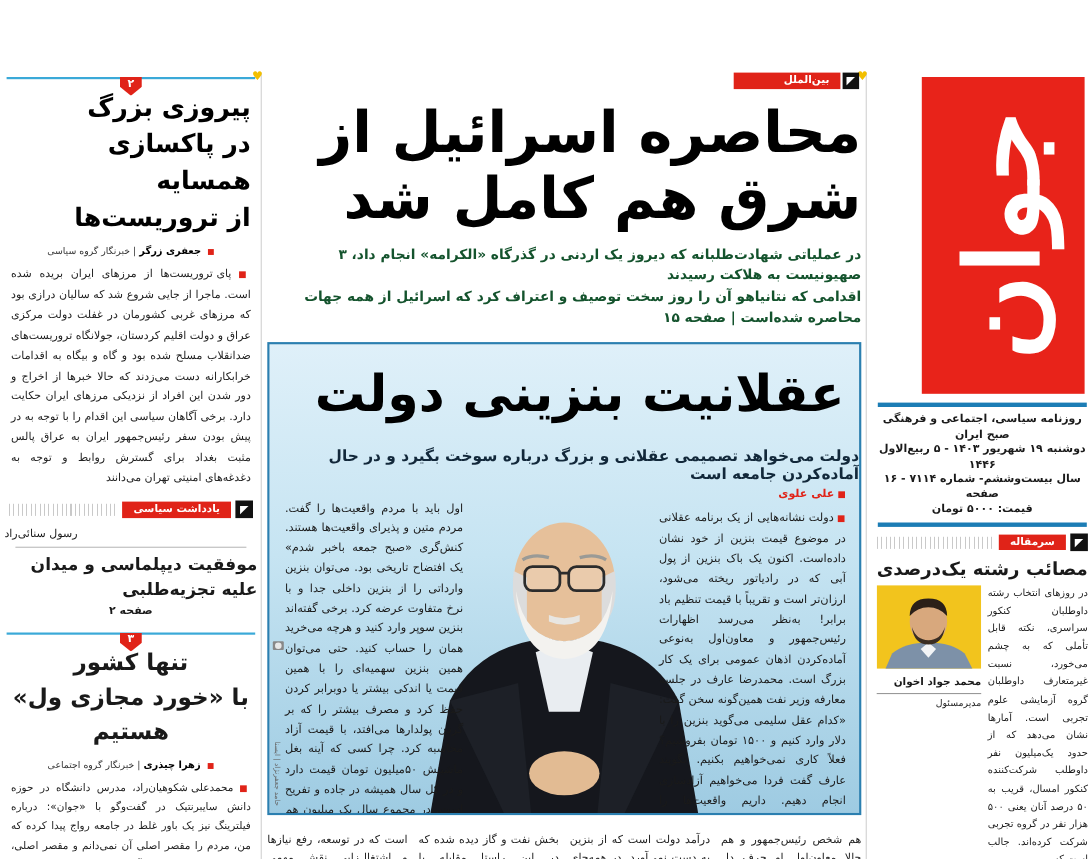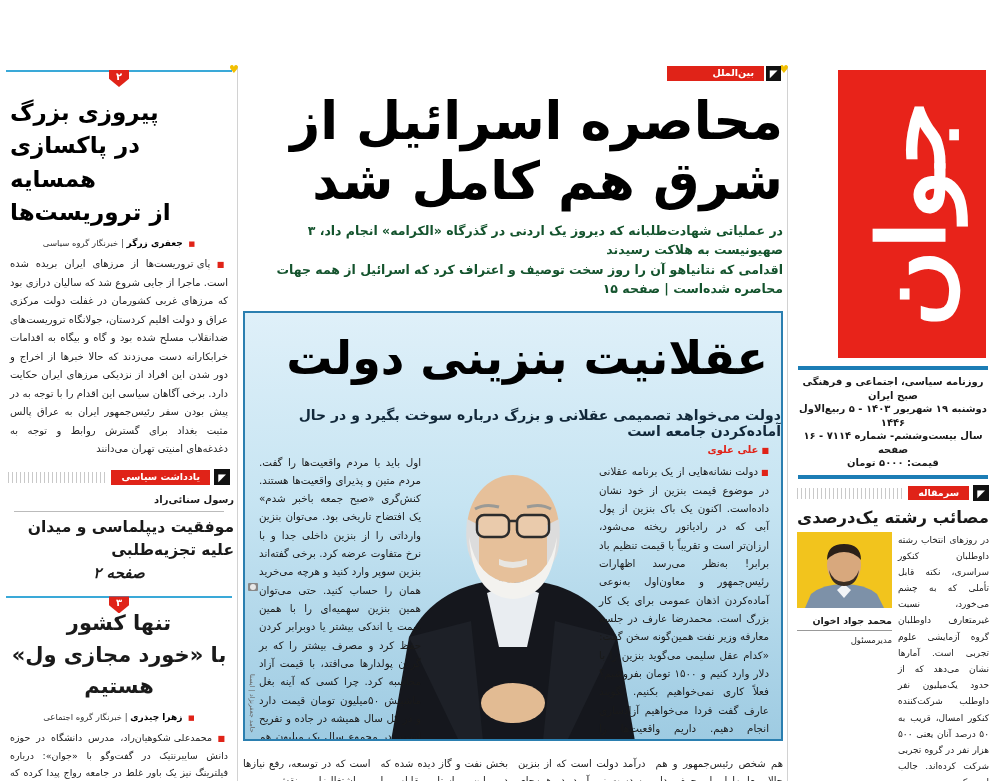--- a/index.html
+++ b/index.html
@@ -74,30 +74,30 @@
   .feat-photo { position:absolute; bottom:-2px; left:50%; transform:translateX(-50%); }
 
   .bottom-cols { display:flex; gap:10px; margin-top:14px; height:138px; overflow:hidden; }
   .bcol { flex:1; font-size:10px; line-height:1.72; text-align:justify; color:#222; }
   .bsub { font-weight:bold; color:#000; }
   .bsub::before { content:"■ "; color:#e02318; font-size:8px; }
 
   
   .leftcol { position:absolute; left:4px; top:0; width:230px; }
   .lc-pad { padding:0 6px; }
-  .a1-head { font-size:23px; font-weight:bold; text-align:left; line-height:1.45;
-             margin-top:24px; color:#000; }
+  .a1-head { font-size:23px; font-weight:bold; text-align:right; line-height:1.45;
+             margin-top:10px; color:#000; }
   .byline { font-size:8.5px; text-align:center; margin:9px 0 7px; color:#333; }
   .byline b { font-size:9px; color:#000; }
   .byline::before { content:"■"; color:#e02318; font-size:7px; margin-left:3px; }
   .lc-body { font-size:10px; line-height:1.85; text-align:justify; color:#222; }
-  .note-author { text-align:right; font-size:10px; font-weight:bold; margin:8px 0 6px; }
+  .note-author { text-align:left; font-size:10px; font-weight:normal; margin:8px 0 6px; }
   .hr { border-top:1px solid #bbb; margin:4px 10px; }
   .note-title { font-size:15.5px; font-weight:bold; text-align:right; line-height:1.5; }
-  .note-page { font-size:15px; font-weight:bold; text-align:center; margin-top:2px;font-style:italic; }
+  .note-page { font-size:10px; font-weight:bold; text-align:center; margin-top:2px; }
   .a3-head { font-size:21px; font-weight:bold; text-align:center; line-height:1.5;
              margin-top:10px; }
 </style>
 </head>
 <body>
 
 <div class="vrule r1"></div>
 <div class="vrule r2"></div>
 <span class="ornament orn1">♥</span>
 <span class="ornament orn2">♥</span>

